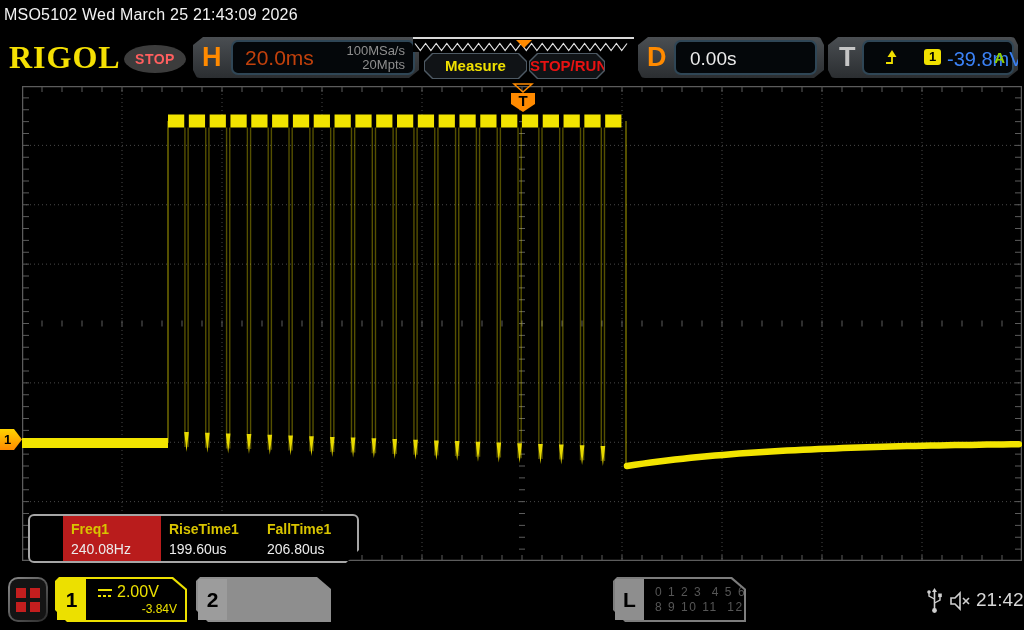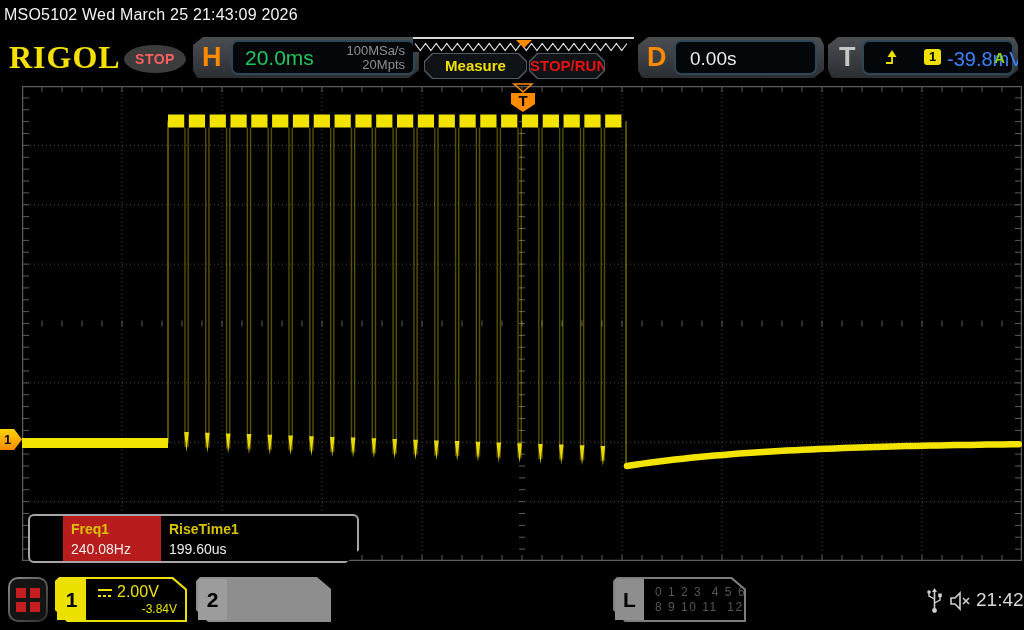--- a/index.html
+++ b/index.html
@@ -12,21 +12,21 @@
   #titlebar { left:4px; top:6px; color:#f2f2f2; font-size:16px; letter-spacing:0.2px; }
 
   
   #logo { left:9px; top:39px; font-family:"Liberation Serif", serif; font-weight:bold; font-size:32px; color:#f5e003; letter-spacing:1px; font-stretch:condensed; }
   #stop-badge { left:124px; top:45px; width:62px; height:28px; background:#3c3c3c; border-radius:50%; color:#ff5f5f; font-weight:bold; font-size:14px; text-align:center; line-height:28px; letter-spacing:0.5px; }
   .hdr-shell { background:linear-gradient(180deg,#4a4e52,#2b2e31); border-radius:7px; clip-path:polygon(10px 0,calc(100% - 4px) 0,100% 8px,100% calc(100% - 8px),calc(100% - 10px) 100%,4px 100%,0 calc(100% - 8px),0 8px); }
   .hdr-letter { position:absolute; font-weight:bold; font-size:27px; line-height:41px; color:#ff8a00; }
   .hdr-inner { position:absolute; top:3px; height:35px; background:#04070a; border:2px solid #2f4656; border-radius:7px; }
   #h-group { left:193px; top:37px; width:226px; height:41px; }
   #h-inner { left:38px; width:184px; }
-  #h-timebase { position:absolute; left:12px; top:4px; font-size:21px; color:#22c55e;text-align:center; }
+  #h-timebase { position:absolute; left:12px; top:4px; font-size:21px; color:#c2410c;text-align:center; }
   #h-rates { position:absolute; right:8px; top:2px; text-align:right; color:#8f8f8f; font-size:13px; line-height:14px; }
   #preview-bar { left:413px; top:37px; width:221px; height:15px; background:#000; border-top:2px solid #d8d8d8; }
   #measure-btn { left:424px; top:53px; width:103px; height:26px; }
   #stoprun-btn { left:529px; top:53px; width:76px; height:26px; }
   .hdr-btn { background:#4e5a64; clip-path:polygon(8px 0,calc(100% - 8px) 0,100% 8px,100% calc(100% - 8px),calc(100% - 8px) 100%,8px 100%,0 calc(100% - 8px),0 8px); }
   .hdr-btn .inner { position:absolute; inset:1px; background:#101316; clip-path:polygon(8px 0,calc(100% - 8px) 0,100% 8px,100% calc(100% - 8px),calc(100% - 8px) 100%,8px 100%,0 calc(100% - 8px),0 8px); text-align:center; font-weight:bold; font-size:15px; line-height:24px; }
   #measure-btn .inner { color:#f0e000; }
   #stoprun-btn .inner { color:#e81212; }
   #d-group { left:638px; top:37px; width:186px; height:41px; }
   #d-inner { left:36px; width:143px; }
@@ -520,20 +520,24 @@
 
   <div class="abs" id="meas-box">
     <div class="meas-cell hl" style="left:33px">
       <div class="meas-label">Freq1</div>
       <div class="meas-value">240.08Hz</div>
     </div>
     <div class="meas-cell" style="left:131px">
       <div class="meas-label">RiseTime1</div>
       <div class="meas-value">199.60us</div>
     </div>
+    <div class="meas-cell" style="left:229px">
+      <div class="meas-label">FallTime1</div>
+      <div class="meas-value">206.80us</div>
+    </div>
   </div>
 
   <div class="abs" id="menu-btn">
     <div class="inner">
       <div class="sq"></div>
         <div class="sq"></div>
         <div class="sq"></div>
         <div class="sq"></div>
     </div>
   </div>

